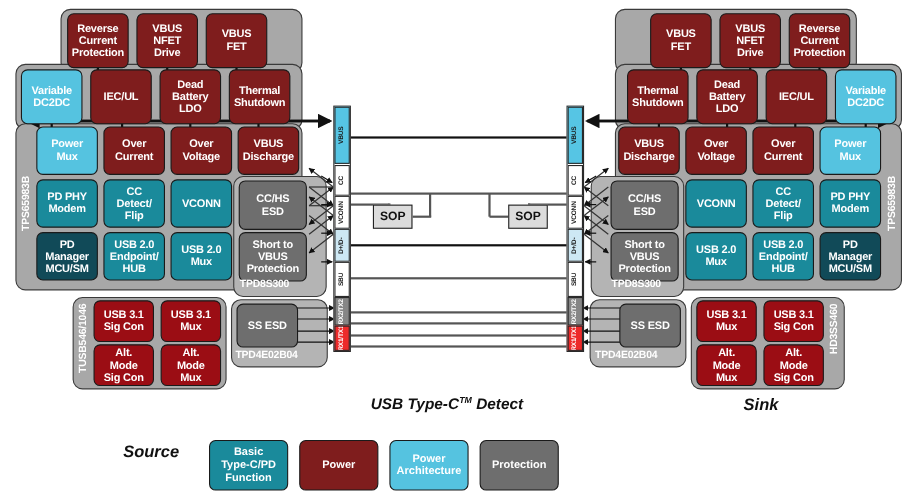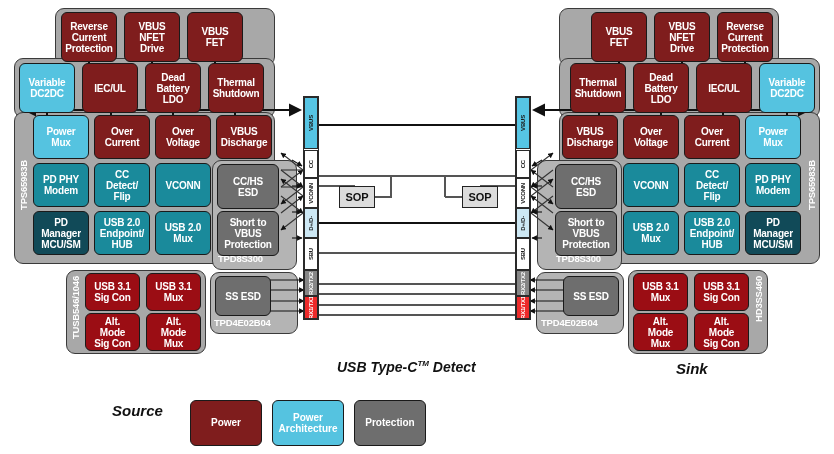--- a/index.html
+++ b/index.html
@@ -450,19 +450,22 @@
   <div class="wire blk2" style="left:722px;top:108px;width:2px;height:10px;"></div>
   <div class="wire blk2" style="left:786px;top:110px;width:2px;height:8px;"></div>
 
   <div class="caption srcsink" style="left:112px;top:360px;margin-top:42px;">Source</div>
   <div class="caption srcsink" style="left:676px;top:360px;">Sink</div>
   <div class="caption cable" style="left:337px;top:359px;">
     <span>USB Type-C</span><sup>TM</sup><span> Detect</span>
   </div>
 
   <div class="legend">
+    <div class="lg c-basic" style="width:72px;">Basic
+Type-C/PD
+Function</div>
     <div class="lg c-power" style="width:72px;">Power</div>
     <div class="lg c-arch" style="width:72px;">Power
 Architecture</div>
     <div class="lg c-protect" style="width:72px;">Protection</div>
   </div>
 
 </div>
 
 </body></html>

